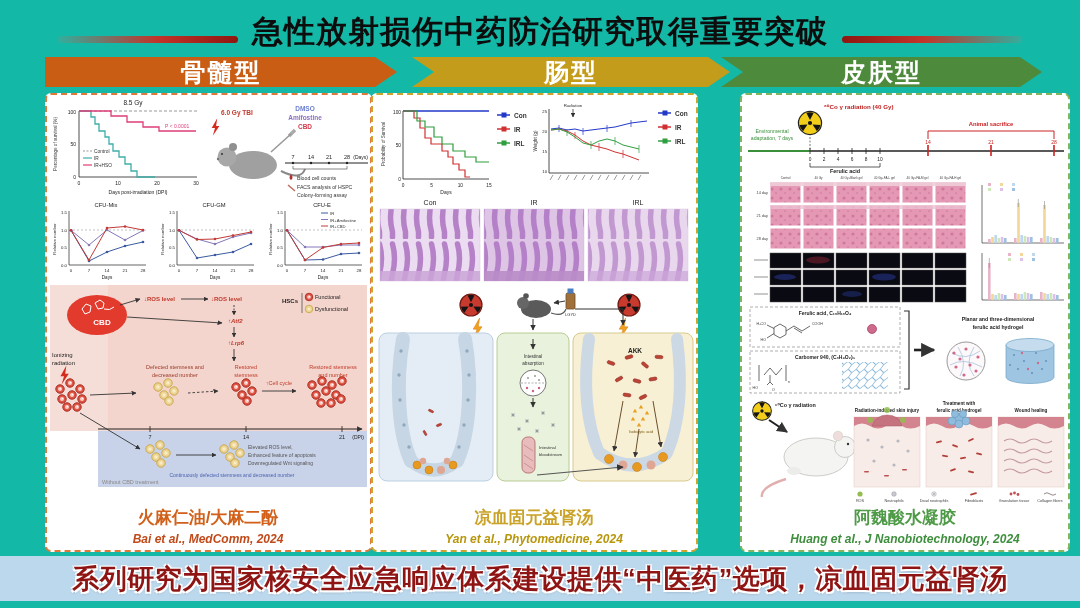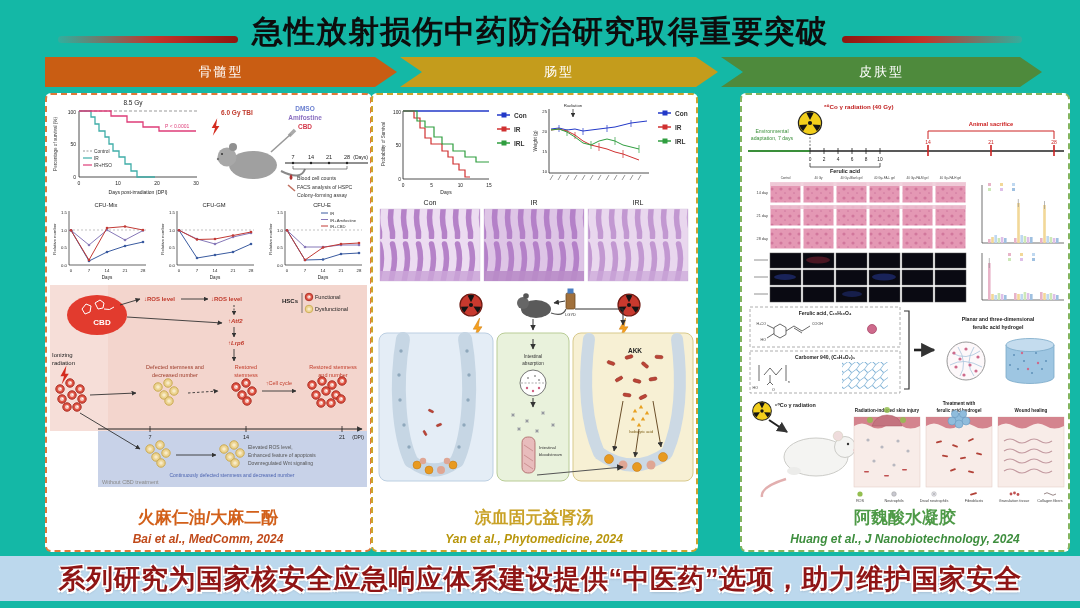--- a/index.html
+++ b/index.html
@@ -6,24 +6,24 @@
   .stage{position:relative;width:1080px;height:608px;background:#14b8a6;overflow:hidden;
          font-family:"Liberation Sans","DejaVu Sans",sans-serif;}
   
   .hdr{position:absolute;top:8px;left:0;width:1080px;height:48px;}
   .hdr h1{margin:0;text-align:center;font-size:31px;font-weight:900;color:#0d0d0d;letter-spacing:1px;line-height:48px;}
   .hline{position:absolute;top:28px;height:7px;border-radius:4px;width:180px;}
   .hline.l{left:58px;background:linear-gradient(to right,rgba(220,120,110,.15),#c2342a 55%,#8f1710);}
   .hline.r{right:58px;background:linear-gradient(to left,rgba(220,120,110,.15),#c2342a 55%,#8f1710);}
   
   .banner{position:absolute;top:57px;height:30px;display:flex;align-items:center;justify-content:center;
-          color:#fff;font-weight:normal;font-size:13px;letter-spacing:2px;}
+          color:#fff;font-weight:bold;font-size:25px;letter-spacing:2px;}
   .b1{left:45px;width:352px;background:#c95d13;
       clip-path:polygon(0 0,calc(100% - 22px) 0,100% 50%,calc(100% - 22px) 100%,0 100%);}
-  .b2{left:400px;width:318px;background:#c49c1c;
+  .b2{left:412px;width:318px;background:#c49c1c;
       clip-path:polygon(0 0,calc(100% - 22px) 0,100% 50%,calc(100% - 22px) 100%,0 100%,22px 50%);}
   .b3{left:721px;width:321px;background:#4e8a3c;
       clip-path:polygon(0 0,calc(100% - 22px) 0,100% 50%,calc(100% - 22px) 100%,0 100%,22px 50%);}
   
   .panel{position:absolute;top:93px;height:459px;background:#fff;border-radius:6px;box-sizing:border-box;}
   .pL{left:45px;width:327px;border:2px dashed #e07a3a;text-align:right;}
   .pM{left:371px;width:327px;border:2px dashed #cba52c;}
   .pR{left:740px;width:330px;border:2px dashed #83b55e;}
   .panel svg{display:block;width:100%;height:100%;}
   
@@ -966,16 +966,16 @@
         <text x="308" y="407" font-size="3.8" fill="#444" text-anchor="middle">Collagen fibers</text>
       </g>
     </g>
 
     <text x="163" y="428" class="cap-cn" fill="#4e9a47" text-anchor="middle">阿魏酸水凝胶</text>
     <text x="163" y="448" class="cap-ci" fill="#3e8e3e" text-anchor="middle">Huang et al., J Nanobiotechnology, 2024</text>
   </svg>
   </div>
 
   <div class="ftr">
-    <div>系列研究为国家核安全应急响应体系建设提供“中医药”选项，助力维护国家安全</div>
+    <div>系列研究为国家核安全应急响应体系建设提供“中医药”选项，凉血固元益肾汤</div>
   </div>
 
 </div>
 
 </body></html>

